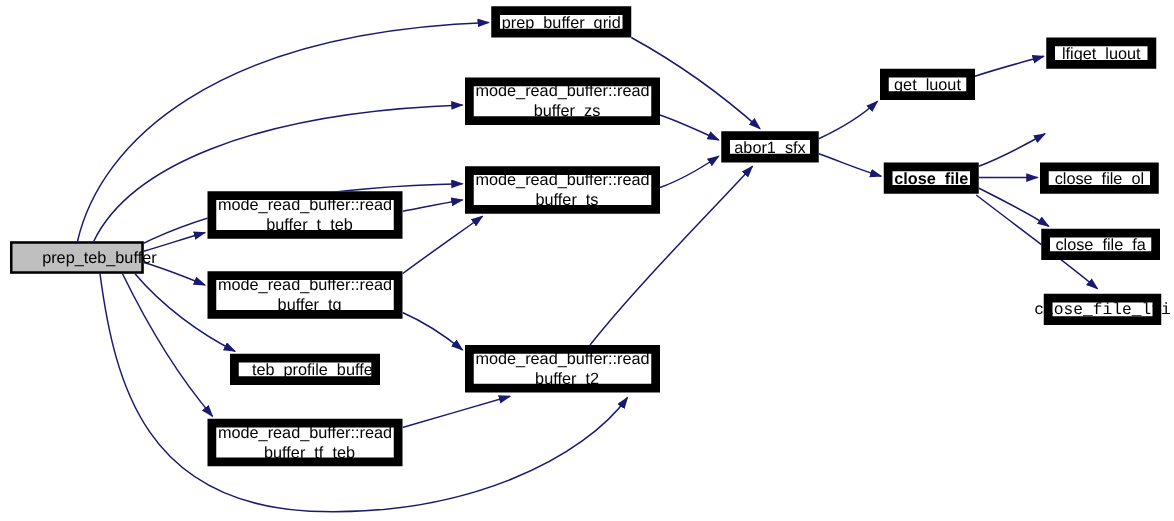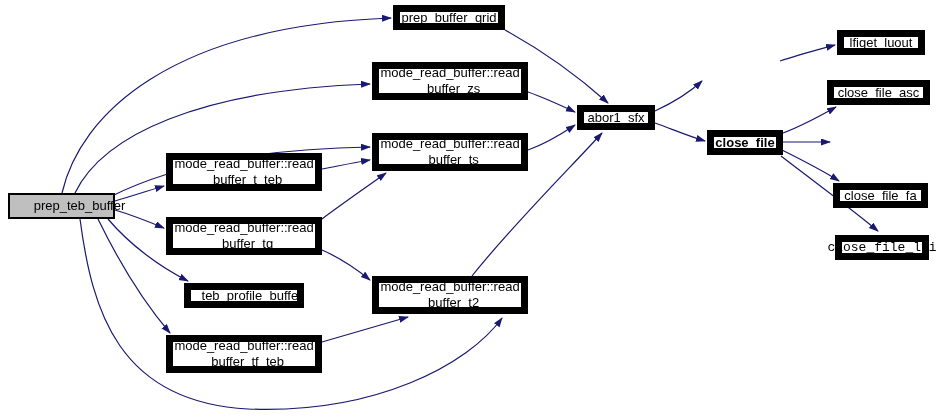--- a/index.html
+++ b/index.html
@@ -73,25 +73,26 @@
   <div class="node" style="left: 184px; top: 283px; width: 120px; height: 25px; background: rgb(255, 255, 255); border-color: rgb(0, 0, 0); color: rgb(0, 0, 0); padding-left: 16px;">teb_profile_buffer</div>
 
   <div class="node" style="left: 372px; top: 276px; width: 156px; height: 38px; background: rgb(255, 255, 255); border-color: rgb(0, 0, 0); color: rgb(0, 0, 0);">mode_read_buffer::read
 _buffer_t2</div>
 
   <div class="node" style="left: 166px; top: 335px; width: 156px; height: 38px; background: rgb(255, 255, 255); border-color: rgb(0, 0, 0); color: rgb(0, 0, 0);">mode_read_buffer::read
 _buffer_tf_teb</div>
 
   <div class="node" style="left: 577px; top: 105px; width: 78px; height: 25px; background: rgb(255, 255, 255); border-color: rgb(0, 0, 0); color: rgb(0, 0, 0);">abor1_sfx</div>
 
+  <div class="node" style="left: 704px; top: 55px; width: 76px; height: 25px; background: rgb(255, 255, 255); border-color: rgb(0, 0, 0); color: rgb(0, 0, 0);">get_luout</div>
 
   <div class="node" style="left: 707px; top: 130px; width: 76px; height: 25px; background: rgb(255, 255, 255); border-color: rgb(0, 0, 0); color: rgb(0, 0, 0); font-weight: bold;">close_file</div>
 
   <div class="node" style="left: 837px; top: 30px; width: 88px; height: 25px; background: rgb(255, 255, 255); border-color: rgb(0, 0, 0); color: rgb(0, 0, 0);">lfiget_luout</div>
 
-  <div class="node" style="left: 827px; top: 80px; width: 103px; height: 25px; background: rgb(255, 255, 255); border-color: rgb(0, 0, 0); color: rgb(0, 0, 0);">close_file_asc</div>
 
+  <div class="node" style="left: 832px; top: 130px; width: 95px; height: 25px; background: rgb(255, 255, 255); border-color: rgb(0, 0, 0); color: rgb(0, 0, 0);">close_file_ol</div>
 
   <div class="node" style="left: 833px; top: 183px; width: 95px; height: 25px; background: rgb(255, 255, 255); border-color: rgb(0, 0, 0); color: rgb(0, 0, 0);">close_file_fa</div>
 
   <div class="node" style="left: 835px; top: 235px; width: 94px; height: 25px; background: rgb(255, 255, 255); border-color: rgb(0, 0, 0); color: rgb(0, 0, 0); font-family: Liberation Mono, monospace;">close_file_lfi</div>
 
 </div>
 
 </body></html>

